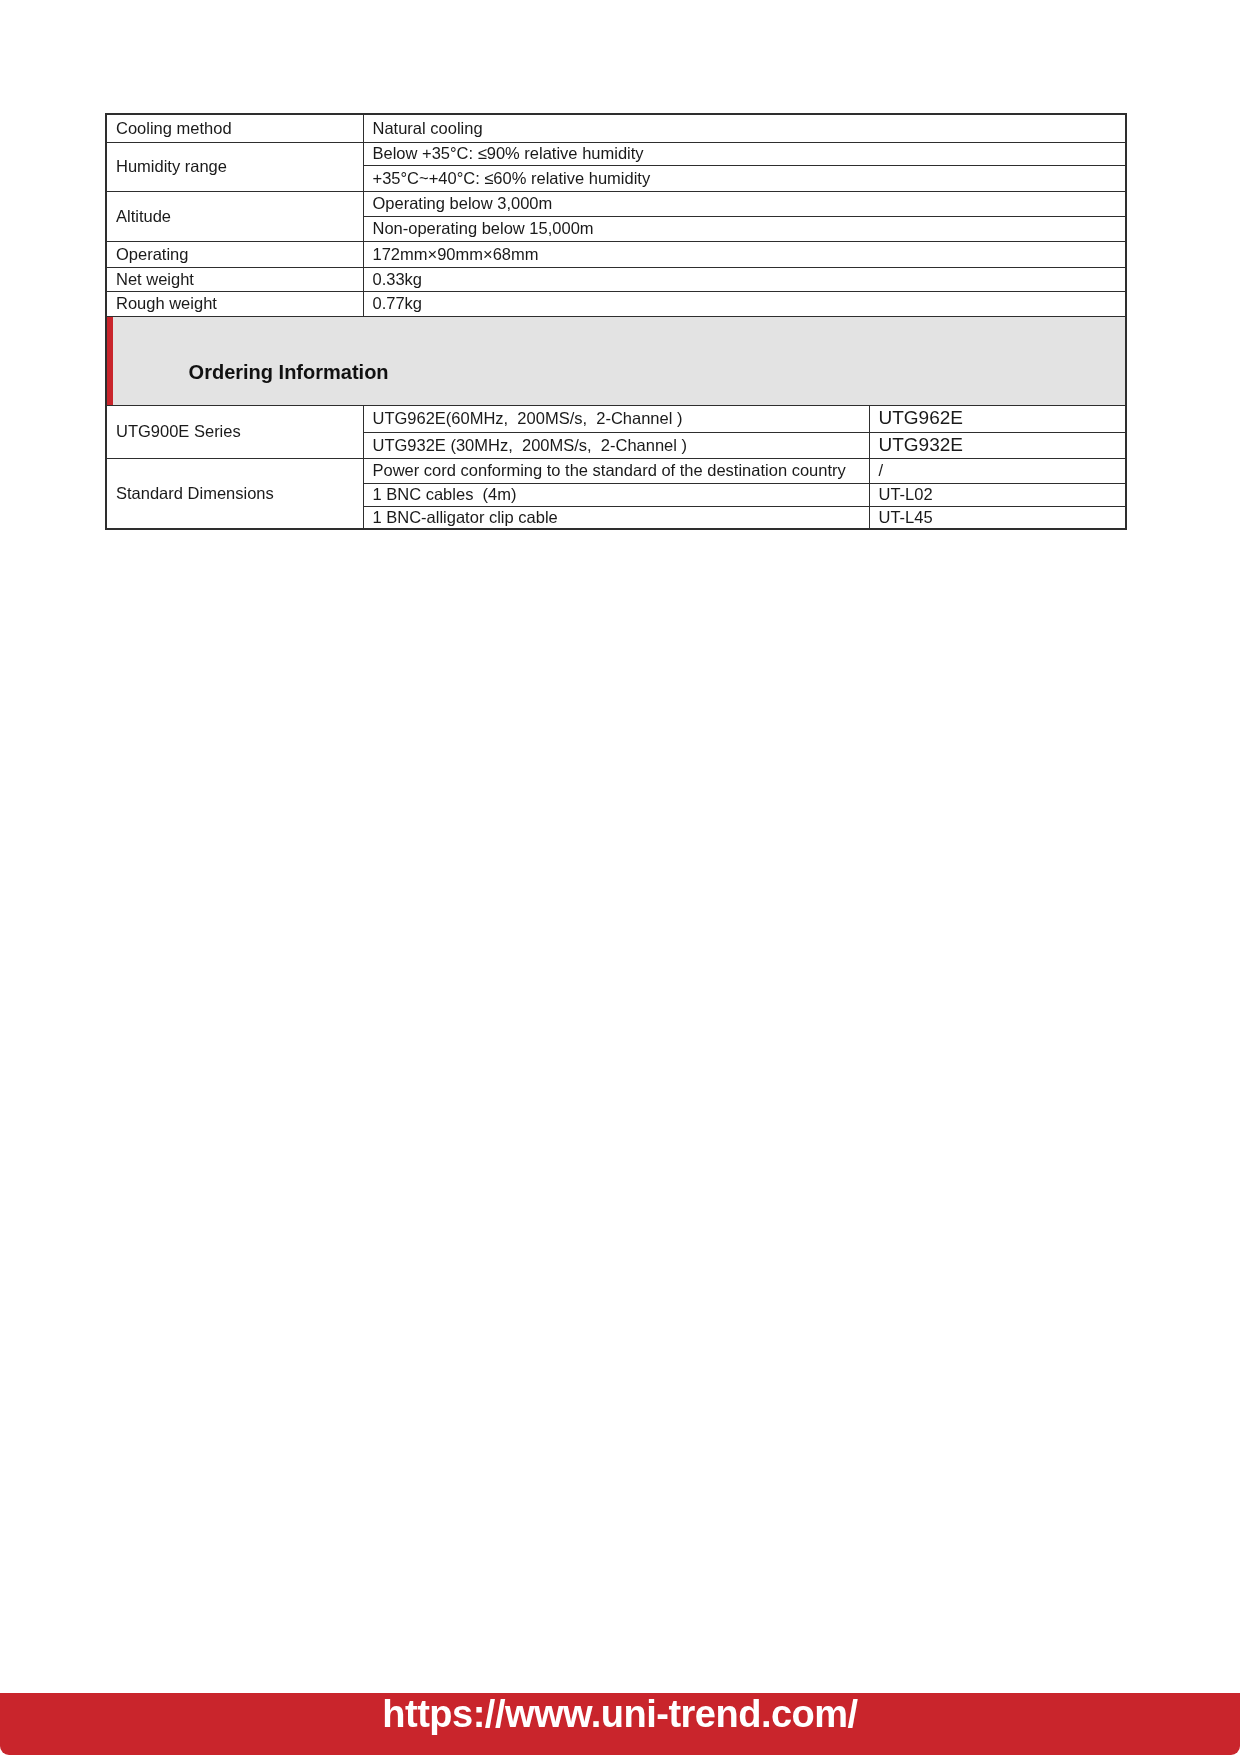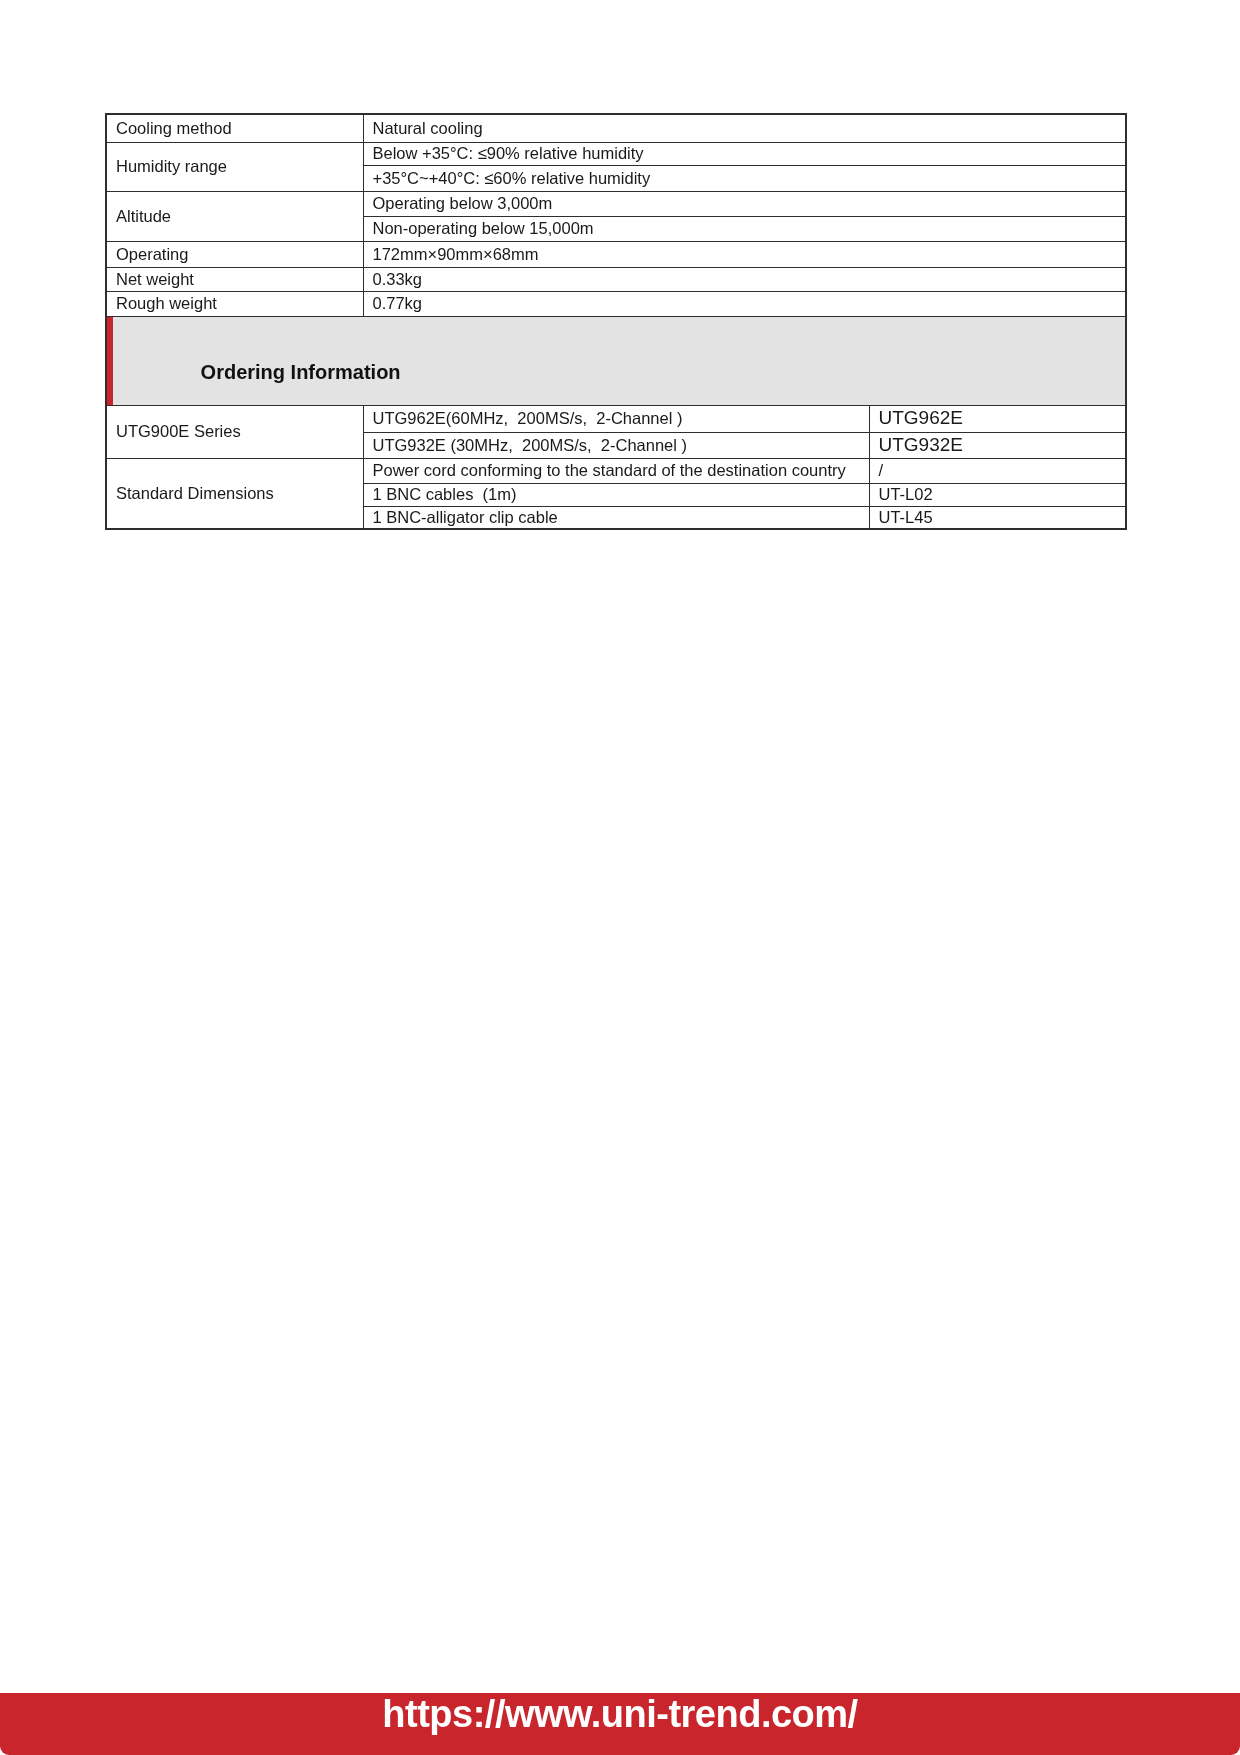--- a/index.html
+++ b/index.html
@@ -28,21 +28,21 @@
     padding: 0 6px 0 9px;
     vertical-align: middle;
     white-space: pre;
     overflow: hidden;
     line-height: 1.1;
   }
   td.model { font-size: 19px; }
   tr.oi-row td {
     background: #e3e3e3;
     position: relative;
-    padding-left: 38px;
+    padding-left: 26px;
     font-weight: bold;
     font-size: 20px;
     color: #111111;
   }
   .oi-accent {
     position: absolute;
     left: 0; top: 0; bottom: 0;
     width: 6px;
     background: #c9252c;
     display: block;
@@ -123,21 +123,21 @@
       <tr style="height:26px">
         <td>UTG932E (30MHz,  200MS/s,  2-Channel )</td>
         <td class="model">UTG932E</td>
       </tr>
       <tr style="height:25px">
         <td rowspan="3">Standard Dimensions</td>
         <td>Power cord conforming to the standard of the destination country</td>
         <td>/</td>
       </tr>
       <tr style="height:23px">
-        <td>1 BNC cables  (1m)</td>
+        <td>1 BNC cables  (4m)</td>
         <td>UT-L02</td>
       </tr>
       <tr style="height:23px">
         <td>1 BNC-alligator clip cable</td>
         <td>UT-L45</td>
       </tr>
     </tbody>
   </table>
 
   <div class="footer">

